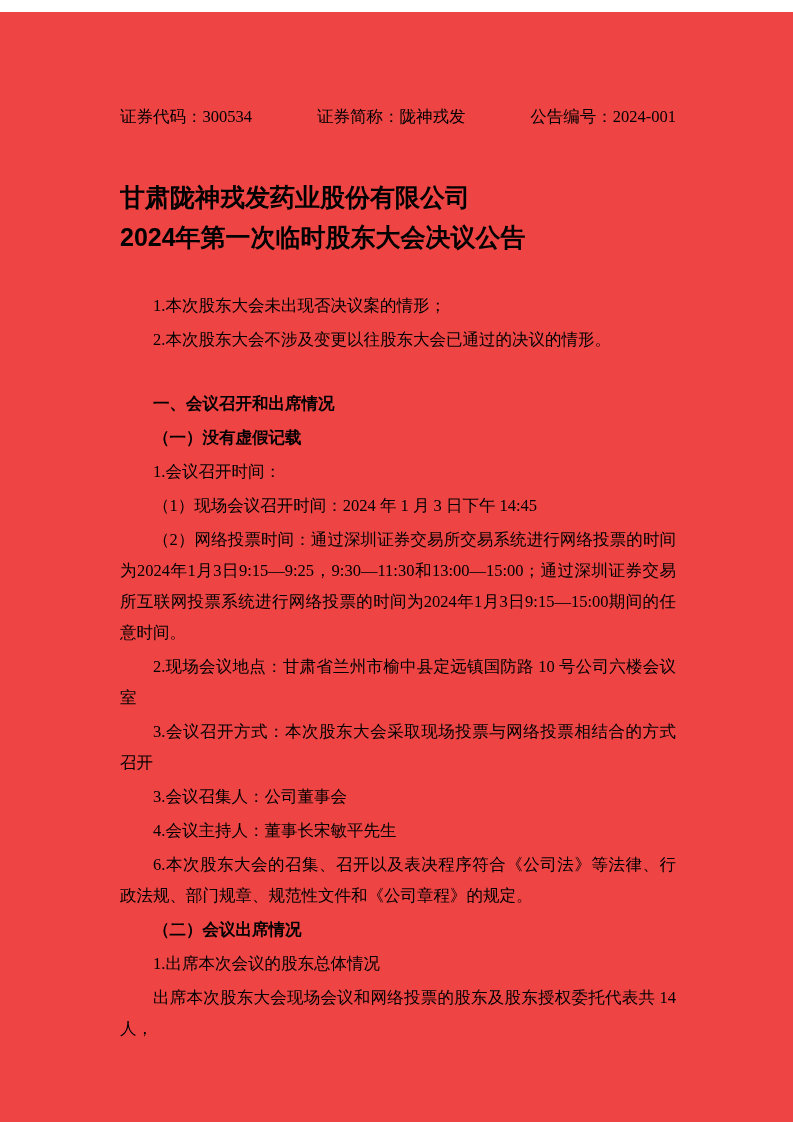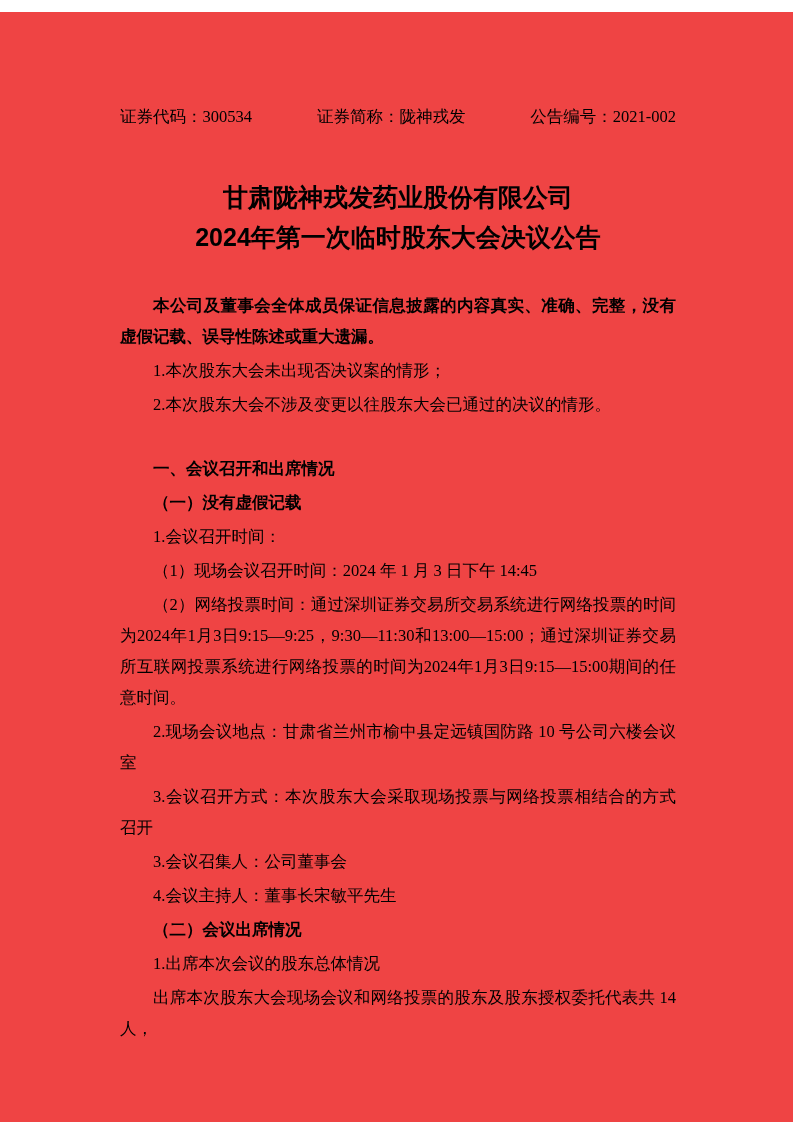--- a/index.html
+++ b/index.html
@@ -19,21 +19,20 @@
     display: flex;
     justify-content: space-between;
     font-size: 16.5px;
     line-height: 22px;
     white-space: nowrap;
   }
   .title {
     font-family: "Liberation Sans", "DejaVu Sans", sans-serif;
     font-size: 25px;
     font-weight: bold;
-    text-align: center;
     line-height: 40px;
     margin: 0;
   }
   .title.first { margin-top: 49px; }
   #doc-body { margin-top: 33px; }
   .p {
     font-size: 16.5px;
     line-height: 31px;
     text-align: justify;
     margin: 3px 0 0 0;
@@ -45,34 +44,34 @@
   }
   .gap { margin-top: 33px; }
 </style>
 </head>
 <body>
 
 <div class="page">
   <div class="header-row">
     <span>证券代码：300534</span>
     <span>证券简称：陇神戎发</span>
-    <span>公告编号：2021-002</span>
+    <span>公告编号：2024-001</span>
   </div>
   <div class="title first">甘肃陇神戎发药业股份有限公司</div>
   <div class="title">2024年第一次临时股东大会决议公告</div>
   <div id="doc-body">
-      <div class="p bold indent">本公司及董事会全体成员保证信息披露的内容真实、准确、完整，没有虚假记载、误导性陈述或重大遗漏。</div>
       <div class="p indent">1.本次股东大会未出现否决议案的情形；</div>
       <div class="p indent">2.本次股东大会不涉及变更以往股东大会已通过的决议的情形。</div>
       <div class="p bold indent gap">一、会议召开和出席情况</div>
       <div class="p bold indent">（一）没有虚假记载</div>
       <div class="p indent">1.会议召开时间：</div>
       <div class="p indent">（1）现场会议召开时间：2024 年 1 月 3 日下午 14:45</div>
       <div class="p indent">（2）网络投票时间：通过深圳证券交易所交易系统进行网络投票的时间为2024年1月3日9:15—9:25，9:30—11:30和13:00—15:00；通过深圳证券交易所互联网投票系统进行网络投票的时间为2024年1月3日9:15—15:00期间的任意时间。</div>
       <div class="p indent">2.现场会议地点：甘肃省兰州市榆中县定远镇国防路 10 号公司六楼会议室</div>
       <div class="p indent">3.会议召开方式：本次股东大会采取现场投票与网络投票相结合的方式召开</div>
       <div class="p indent">3.会议召集人：公司董事会</div>
       <div class="p indent">4.会议主持人：董事长宋敏平先生</div>
+      <div class="p indent">6.本次股东大会的召集、召开以及表决程序符合《公司法》等法律、行政法规、部门规章、规范性文件和《公司章程》的规定。</div>
       <div class="p bold indent">（二）会议出席情况</div>
       <div class="p indent">1.出席本次会议的股东总体情况</div>
       <div class="p indent">出席本次股东大会现场会议和网络投票的股东及股东授权委托代表共 14 人，</div>
     </div>
 </div>
 
 </body></html>

